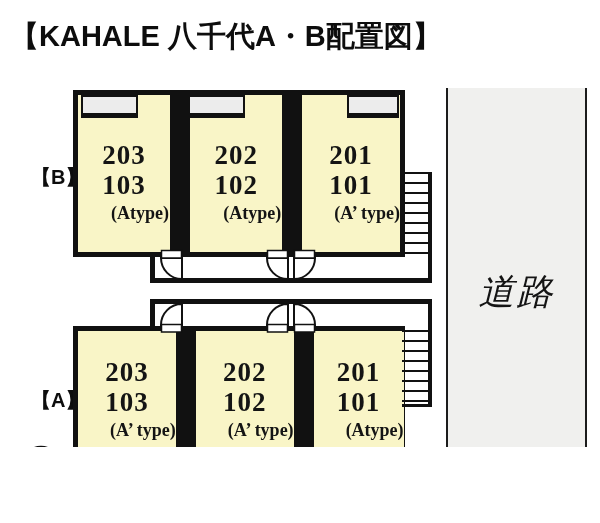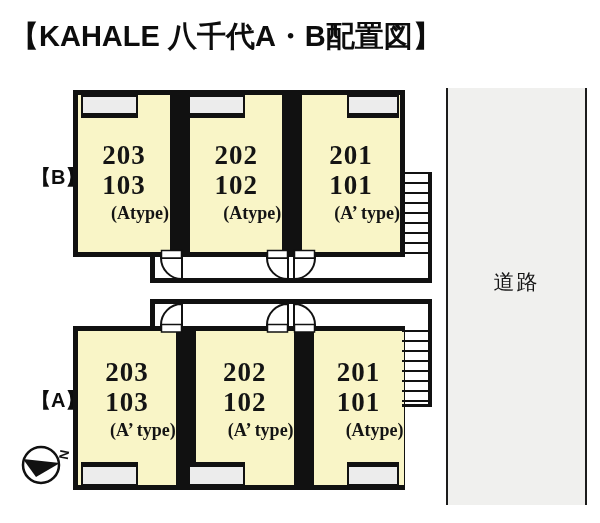--- a/index.html
+++ b/index.html
@@ -1,17 +1,17 @@
 <!DOCTYPE html>
 <html style="--wall: #111111; --room-fill: #f9f5c7; --balcony-fill: #ececec; --road-fill: #f0f0ee;"><head>
 <meta charset="utf-8">
 <style>
   html,body { margin:0; padding:0; background:#ffffff; }
   .canvas {
-    position:relative; width:600px; height:523px; background:#ffffff;
+    position:relative; width:600px; height:447px; background:#ffffff;
     font-family:"Liberation Sans","DejaVu Sans",sans-serif; overflow:hidden;
   }
   .title {
     position:absolute; left:10px; top:17px;
     font-size:29px; font-weight:bold; color:#0d0d0d; white-space:nowrap;
   }
   
   .block {
     position:absolute; background:var(--wall,#111);
     padding:5px; display:flex; gap:20px; box-sizing:border-box;
@@ -66,21 +66,21 @@
   .label-b { left:31px; top:164px; }
   .label-a { left:31px; top:387px; }
 
   .road {
     position:absolute; left:446px; top:88px; width:141px; height:417px;
     background:var(--road-fill,#f0f0ee);
     border-left:2px solid #1c1c1c; border-right:2px solid #1c1c1c; box-sizing:border-box;
   }
   .road-label {
     position:absolute; top:180px; left:0; width:100%; text-align:center;
-    font-size:21px; color:#141414; letter-spacing:2px;
+    font-size:36px; color:#141414; letter-spacing:2px;font-style:italic;
   }
   .overlay { position:absolute; left:0; top:0; z-index:5; pointer-events:none; }
 </style>
 </head>
 <body>
 
 <div class="canvas">
 
   <div class="title">【KAHALE 八千代A・B配置図】</div>
 

